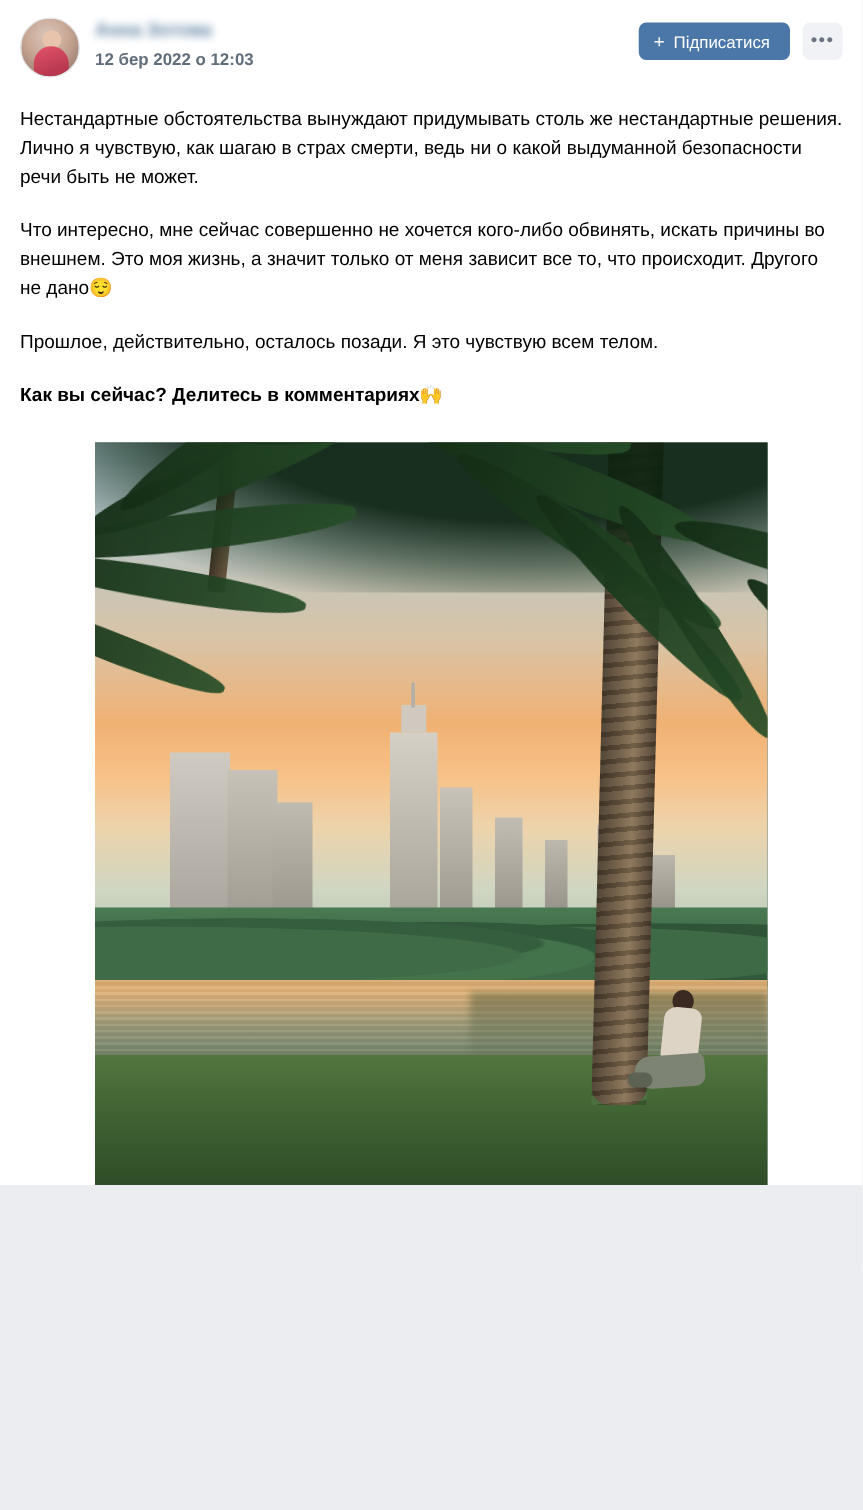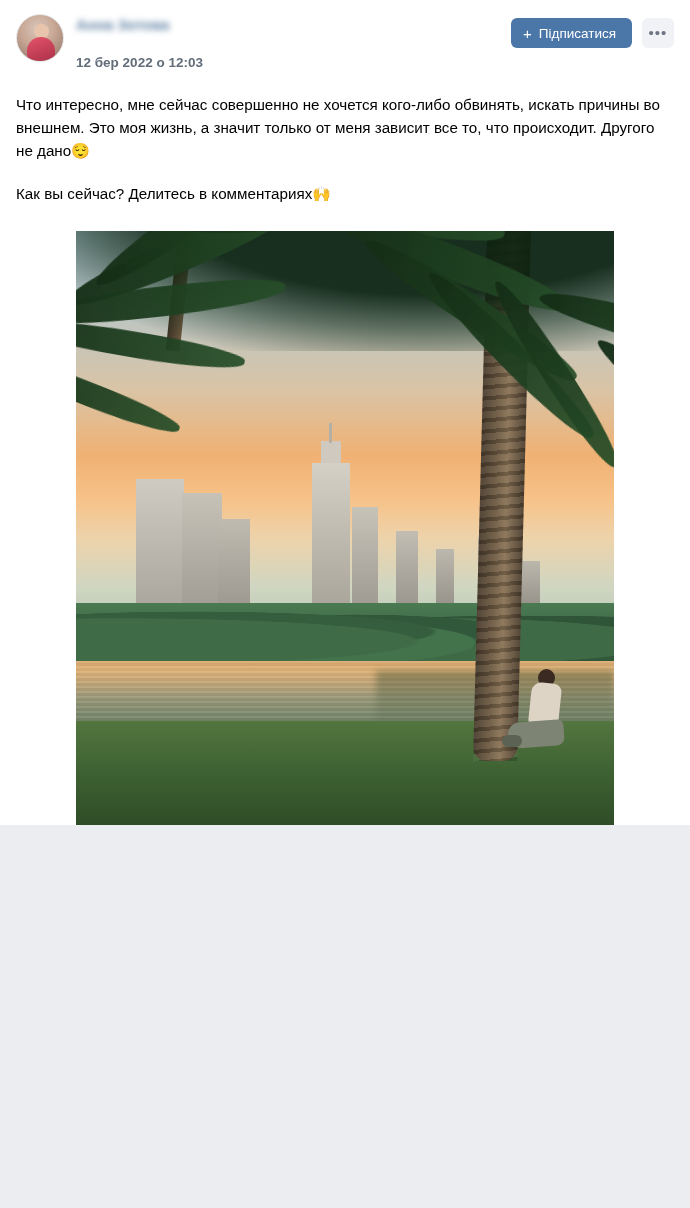--- a/index.html
+++ b/index.html
@@ -70,21 +70,21 @@
     
     filter: blur(3.2px);
     opacity: .75;
     width: max-content;
     max-width: 100%;
   }
   .post-date {
     font-size: 13.5px;
     color: #626d7a;
     line-height: 17px;
-    margin-top: 20px;
+    margin-top: 5px;
     font-weight: bold;
   }
   .header-actions {
     display: flex;
     align-items: center;
     gap: 10px;
     padding-top: 4px;
   }
   .subscribe-btn {
     background: #4a76a8;
@@ -122,21 +122,21 @@
   
   .post-text {
     padding: 16px 16px 0 16px;
     font-size: 15.2px;
     line-height: 23px;
     color: #000000;
   }
   .post-text p {
     margin: 0 0 20px 0;
   }
-  .post-text p:last-child { margin-bottom: 0; }
+  .post-text p:last-child { margin-bottom: 0; font-weight: bold; }
   .emoji { font-size: 15px; }
   .line { display: block; }
   
   .photo-wrap {
     padding: 26px 0 0 0;
     display: flex;
     justify-content: center;
   }
   .photo {
     width: 538px;
@@ -322,21 +322,23 @@
     <div class="header-actions">
       <button class="subscribe-btn">
         <span class="plus">+</span>
         <span>Підписатися</span>
       </button>
       <button class="more-btn">•••</button>
     </div>
   </div>
 
   <div class="post-text">
+    <p>Нестандартные обстоятельства вынуждают придумывать столь же нестандартные решения. Лично я чувствую, как шагаю в страх смерти, ведь ни о какой выдуманной безопасности речи быть не может.</p>
     <p>Что интересно, мне сейчас совершенно не хочется кого-либо обвинять, искать причины во внешнем. Это моя жизнь, а значит только от меня зависит все то, что происходит. Другого не дано😌</p>
+    <p>Прошлое, действительно, осталось позади. Я это чувствую всем телом.</p>
     <p>
       <span class="line">Как вы сейчас? Делитесь в комментариях🙌</span>
     </p>
   </div>
 
   <div class="photo-wrap">
     <div class="photo" title="Жінка сидить на траві під пальмою біля озера на тлі міських хмарочосів під час заходу сонця">
       <div class="sky"></div>
 
       <div class="bldg b1"></div>

